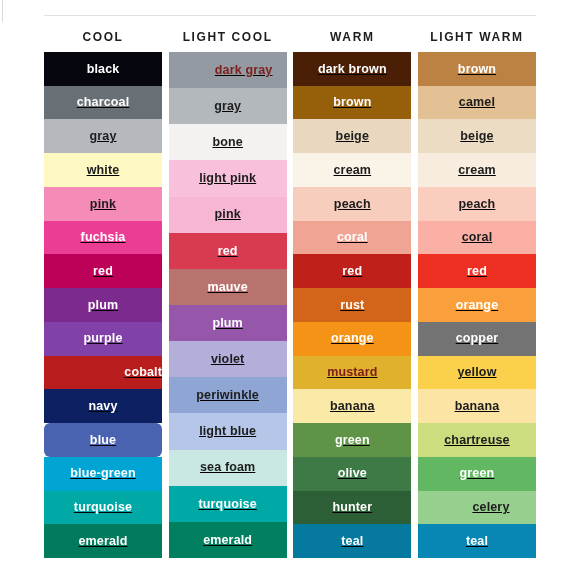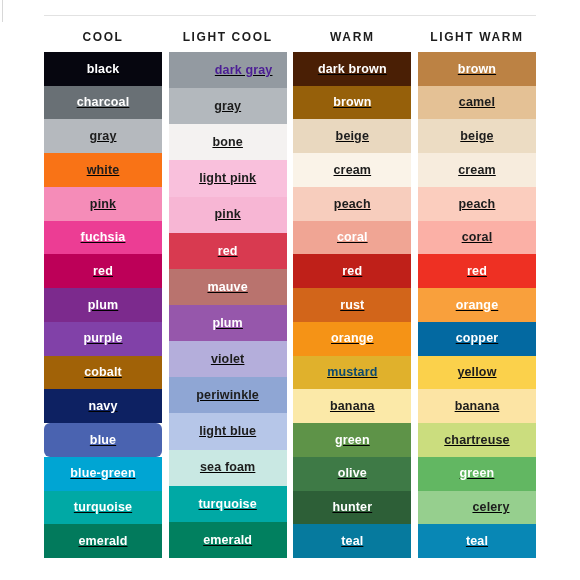--- a/index.html
+++ b/index.html
@@ -107,39 +107,39 @@
         <div class="swatch-stack">
           <div class="swatch" style="background: rgb(6, 6, 15); color: rgb(255, 255, 255);">
             <span>black</span>
           </div>
           <div class="swatch" style="background: rgb(105, 112, 117); color: rgb(255, 255, 255);">
             <span>charcoal</span>
           </div>
           <div class="swatch" style="background: rgb(181, 185, 190); color: rgb(29, 29, 29);">
             <span>gray</span>
           </div>
-          <div class="swatch" style="background: #f97316; color: rgb(29, 29, 29); text-align: center;">
+          <div class="swatch" style="background: #fef9c3; color: rgb(29, 29, 29); text-align: center;">
             <span>white</span>
           </div>
           <div class="swatch" style="background: rgb(245, 140, 184); color: rgb(29, 29, 29);">
             <span>pink</span>
           </div>
           <div class="swatch" style="background: rgb(236, 61, 148); color: rgb(255, 255, 255);">
             <span>fuchsia</span>
           </div>
           <div class="swatch" style="background: rgb(189, 0, 88); color: rgb(255, 255, 255);">
             <span>red</span>
           </div>
           <div class="swatch" style="background: rgb(124, 42, 141); color: rgb(255, 255, 255);">
             <span>plum</span>
           </div>
           <div class="swatch" style="background: rgb(129, 65, 168); color: rgb(255, 255, 255);">
             <span>purple</span>
           </div>
-          <div class="swatch" style="background: #a16207; color: rgb(255, 255, 255);">
+          <div class="swatch" style="background: #b91c1c; color: rgb(255, 255, 255); justify-content: flex-end;">
             <span>cobalt</span>
           </div>
           <div class="swatch" style="background: rgb(13, 33, 98); color: rgb(255, 255, 255);">
             <span>navy</span>
           </div>
           <div class="swatch" style="background: rgb(74, 99, 176); color: rgb(255, 255, 255); border-radius: 6px;">
             <span>blue</span>
           </div>
           <div class="swatch" style="background: rgb(0, 165, 211); color: rgb(255, 255, 255);">
             <span>blue-green</span>
@@ -148,21 +148,21 @@
             <span>turquoise</span>
           </div>
           <div class="swatch" style="background: rgb(2, 122, 92); color: rgb(255, 255, 255);">
             <span>emerald</span>
           </div>
         </div>
       </div>
       <div class="palette-column">
         <div class="column-header">LIGHT COOL</div>
         <div class="swatch-stack">
-          <div class="swatch" style="background: rgb(147, 154, 161); color: #4c1d95; padding-left: 32px;">
+          <div class="swatch" style="background: rgb(147, 154, 161); color: #7f1d1d; padding-left: 32px;">
             <span>dark gray</span>
           </div>
           <div class="swatch" style="background: rgb(179, 184, 189); color: rgb(29, 29, 29);">
             <span>gray</span>
           </div>
           <div class="swatch" style="background: rgb(244, 242, 241); color: rgb(29, 29, 29);">
             <span>bone</span>
           </div>
           <div class="swatch" style="background: rgb(249, 192, 220); color: rgb(29, 29, 29);">
             <span>light pink</span>
@@ -222,21 +222,21 @@
           </div>
           <div class="swatch" style="background: rgb(191, 32, 25); color: rgb(255, 255, 255);">
             <span>red</span>
           </div>
           <div class="swatch" style="background: rgb(210, 101, 26); color: rgb(255, 255, 255);">
             <span>rust</span>
           </div>
           <div class="swatch" style="background: rgb(245, 147, 22); color: rgb(255, 255, 255);">
             <span>orange</span>
           </div>
-          <div class="swatch" style="background: rgb(224, 177, 44); color: #0c4a6e;">
+          <div class="swatch" style="background: rgb(224, 177, 44); color: #7f1d1d;">
             <span>mustard</span>
           </div>
           <div class="swatch" style="background: rgb(251, 233, 168); color: rgb(29, 29, 29);">
             <span>banana</span>
           </div>
           <div class="swatch" style="background: rgb(94, 147, 72); color: rgb(255, 255, 255);">
             <span>green</span>
           </div>
           <div class="swatch" style="background: rgb(62, 122, 70); color: rgb(255, 255, 255);">
             <span>olive</span>
@@ -269,21 +269,21 @@
           </div>
           <div class="swatch" style="background: rgb(251, 176, 166); color: rgb(29, 29, 29);">
             <span>coral</span>
           </div>
           <div class="swatch" style="background: rgb(238, 48, 35); color: rgb(255, 255, 255);">
             <span>red</span>
           </div>
           <div class="swatch" style="background: rgb(249, 160, 60); color: rgb(255, 255, 255);">
             <span>orange</span>
           </div>
-          <div class="swatch" style="background: #0369a1; color: rgb(255, 255, 255);">
+          <div class="swatch" style="background: #737373; color: rgb(255, 255, 255);">
             <span>copper</span>
           </div>
           <div class="swatch" style="background: rgb(251, 209, 75); color: rgb(29, 29, 29);">
             <span>yellow</span>
           </div>
           <div class="swatch" style="background: rgb(252, 228, 164); color: rgb(29, 29, 29);">
             <span>banana</span>
           </div>
           <div class="swatch" style="background: rgb(203, 221, 126); color: rgb(29, 29, 29); text-align: center;">
             <span>chartreuse</span>

